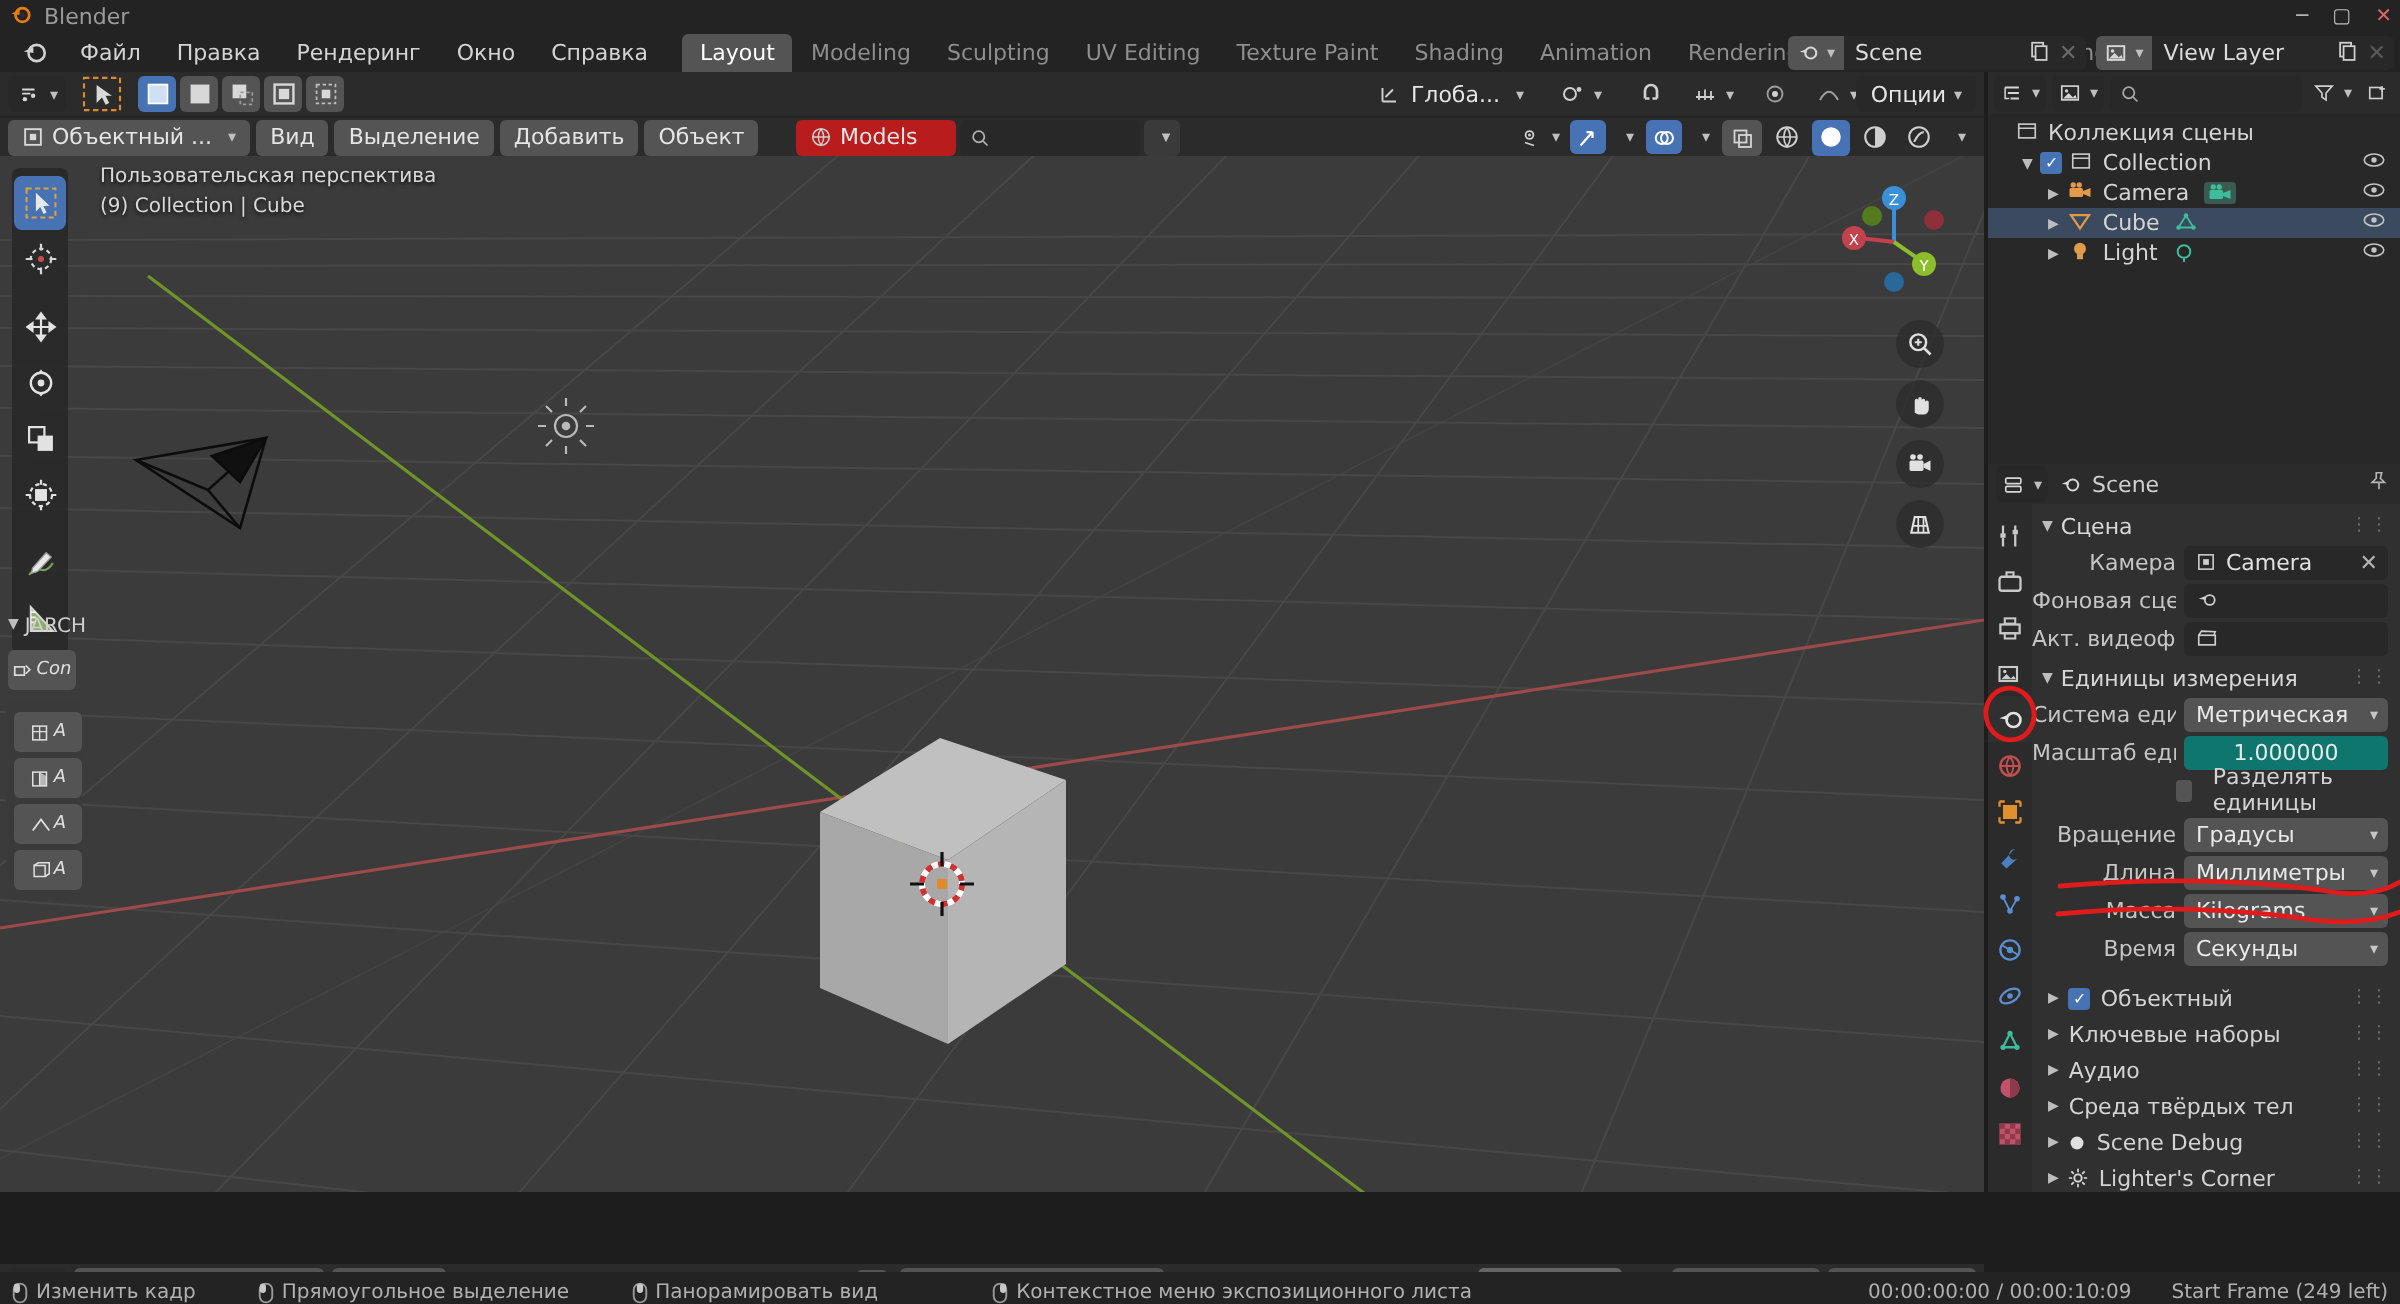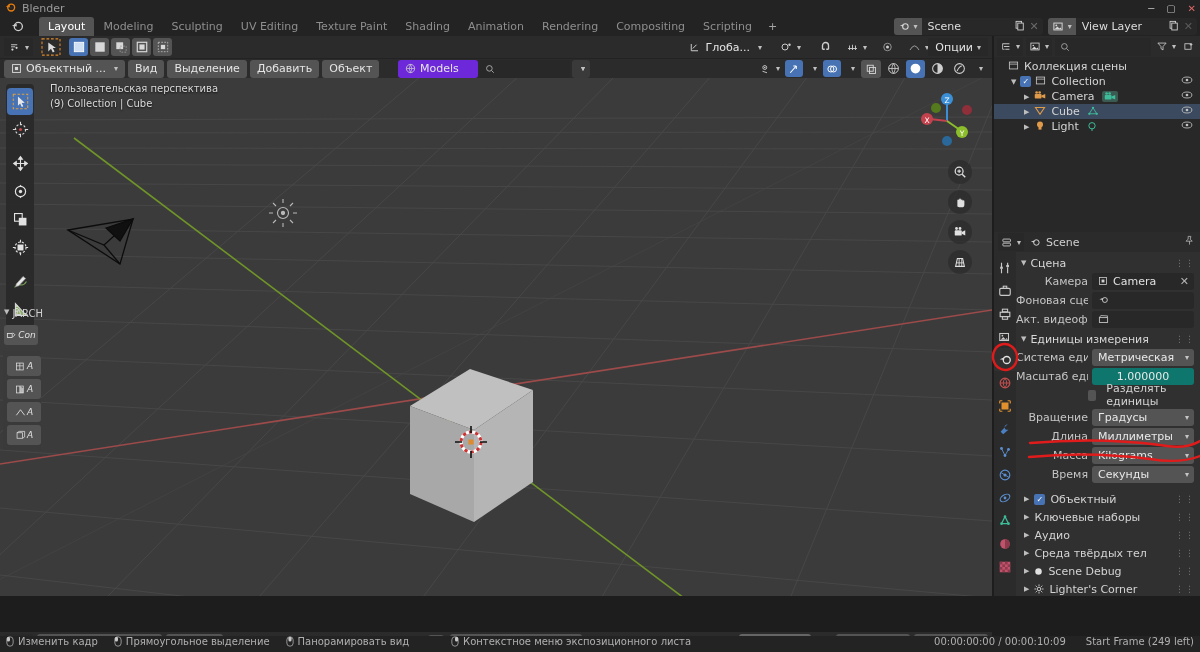--- a/index.html
+++ b/index.html
@@ -123,22 +123,22 @@
           align-items:center; justify-content:center; font-size:11px; color:#e8e8e8; }
   .cbox { width:11px; height:11px; border-radius:2px; background:#545454; }
   .cbox.on { background:#4772b3; }
   .pcollapse { height:18px; display:flex; align-items:center; gap:5px;
                padding-left:8px; font-size:11px; color:#d3d3d3; position:relative; }
   .pcollapse .grip { position:absolute; right:5px; color:#6e6e6e; font-size:9px; letter-spacing:1px; }
   .tri { font-size:7px; color:#bdbdbd; }
 
   
   #status { position:absolute; left:0; top:636px; width:1200px; height:16px;
-            background:#232323; display:flex; align-items:flex-start;
-            font-size:10px; color:#b0b0b0; padding:0 6px; }
+            background:#232323; display:flex; align-items:flex-end;
+            font-size:10px; color:#b0b0b0; padding:0 6px;gap:15px; }
   #status .hint { display:flex; align-items:center; gap:4px; margin-right:16px; }
   #statright { position:absolute; right:6px; display:flex; gap:20px; align-items:center; }
 
   .red-annot { position:absolute; pointer-events:none; }
 </style>
 </head>
 <body>
 
 <div id="app">
 
@@ -159,20 +159,27 @@
   </div>
 
   <div id="topbar">
     <span style="padding:0 7px;display:flex;align-items:center">
       <svg width="13" height="13" viewBox="0 0 16 16">
           <circle cx="9" cy="8" r="5" fill="none" stroke="#d0d0d0" stroke-width="1.6"></circle>
           <path d="M1 7 L7 4.5 L7 8 Z" fill="#d0d0d0"></path>
           <circle cx="9.3" cy="8" r="1.7" fill="#232323"></circle>
         </svg>
     </span>
+    <div id="menus">
+      <span class="mi">Файл</span>
+      <span class="mi">Правка</span>
+      <span class="mi">Рендеринг</span>
+      <span class="mi">Окно</span>
+      <span class="mi">Справка</span>
+    </div>
     <div id="wstabs">
       <span class="ws active">Layout</span>
       <span class="ws">Modeling</span>
       <span class="ws">Sculpting</span>
       <span class="ws">UV Editing</span>
       <span class="ws">Texture Paint</span>
       <span class="ws">Shading</span>
       <span class="ws">Animation</span>
       <span class="ws">Rendering</span>
       <span class="ws">Compositing</span>
@@ -325,21 +332,21 @@
           </svg>
         <span>Объектный ...</span>
           <span class="chev">▾</span>
       </span>
       <span class="btn">Вид</span>
       <span class="btn">Выделение</span>
       <span class="btn">Добавить</span>
       <span class="btn">Объект</span>
 
       <div style="position:absolute; left:398px; display:flex; align-items:center; gap:2px;">
-        <span class="btn flat" style="background:#6d28d9;width:80px;gap:4px">
+        <span class="btn flat" style="background:#b91c1c;width:80px;gap:4px">
           <svg width="11" height="11" viewBox="0 0 16 16">
               <circle cx="8" cy="8" r="6" fill="none" stroke="#cfcfcf" stroke-width="1.2"></circle>
               <path d="M2 8 h12 M8 2 q4 6 0 12 q-4 -6 0 -12" fill="none" stroke="#cfcfcf" stroke-width="1"></path>
             </svg>
           <span>Models</span>
           <span class="chev" style="position:absolute;right:5px">▾</span>
         </span>
         <span class="field" style="width:90px;gap:4px">
           <svg width="10" height="10" viewBox="0 0 16 16">
               <circle cx="7" cy="7" r="4.5" fill="none" stroke="#b0b0b0" stroke-width="1.4"></circle>

